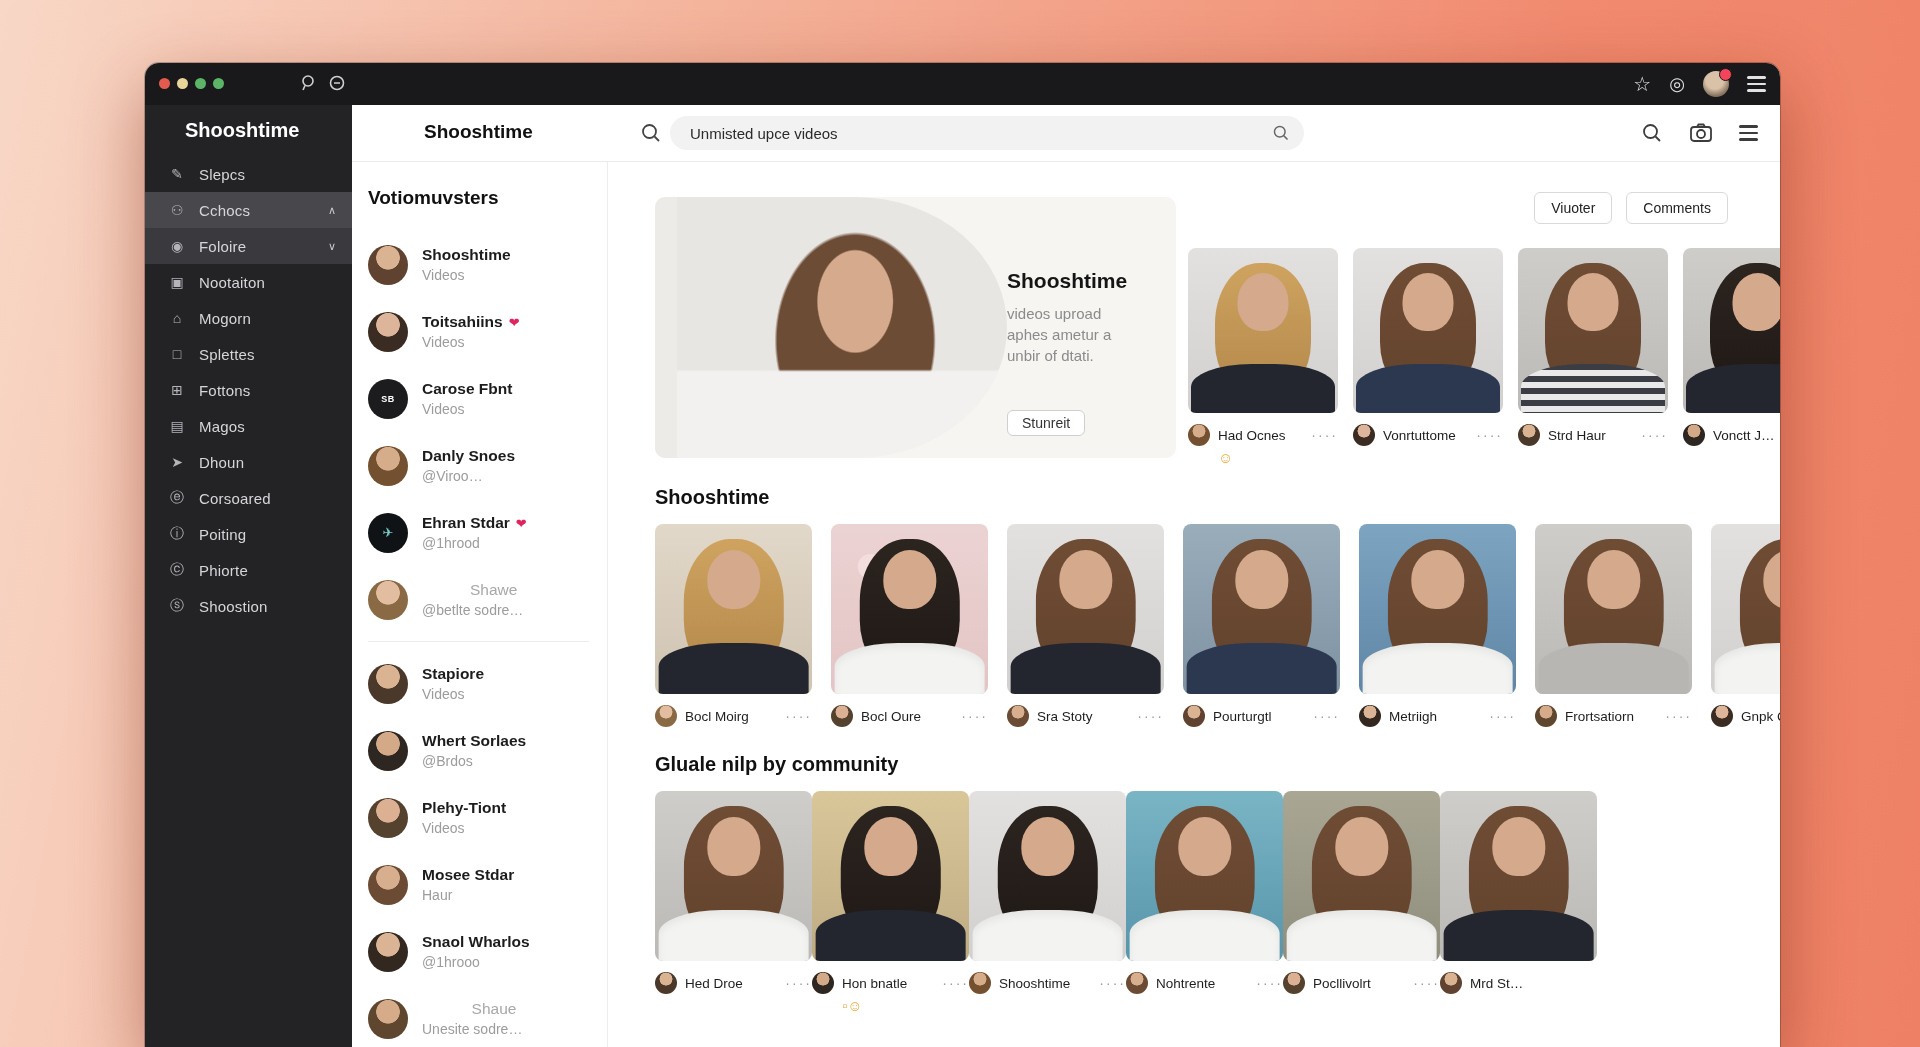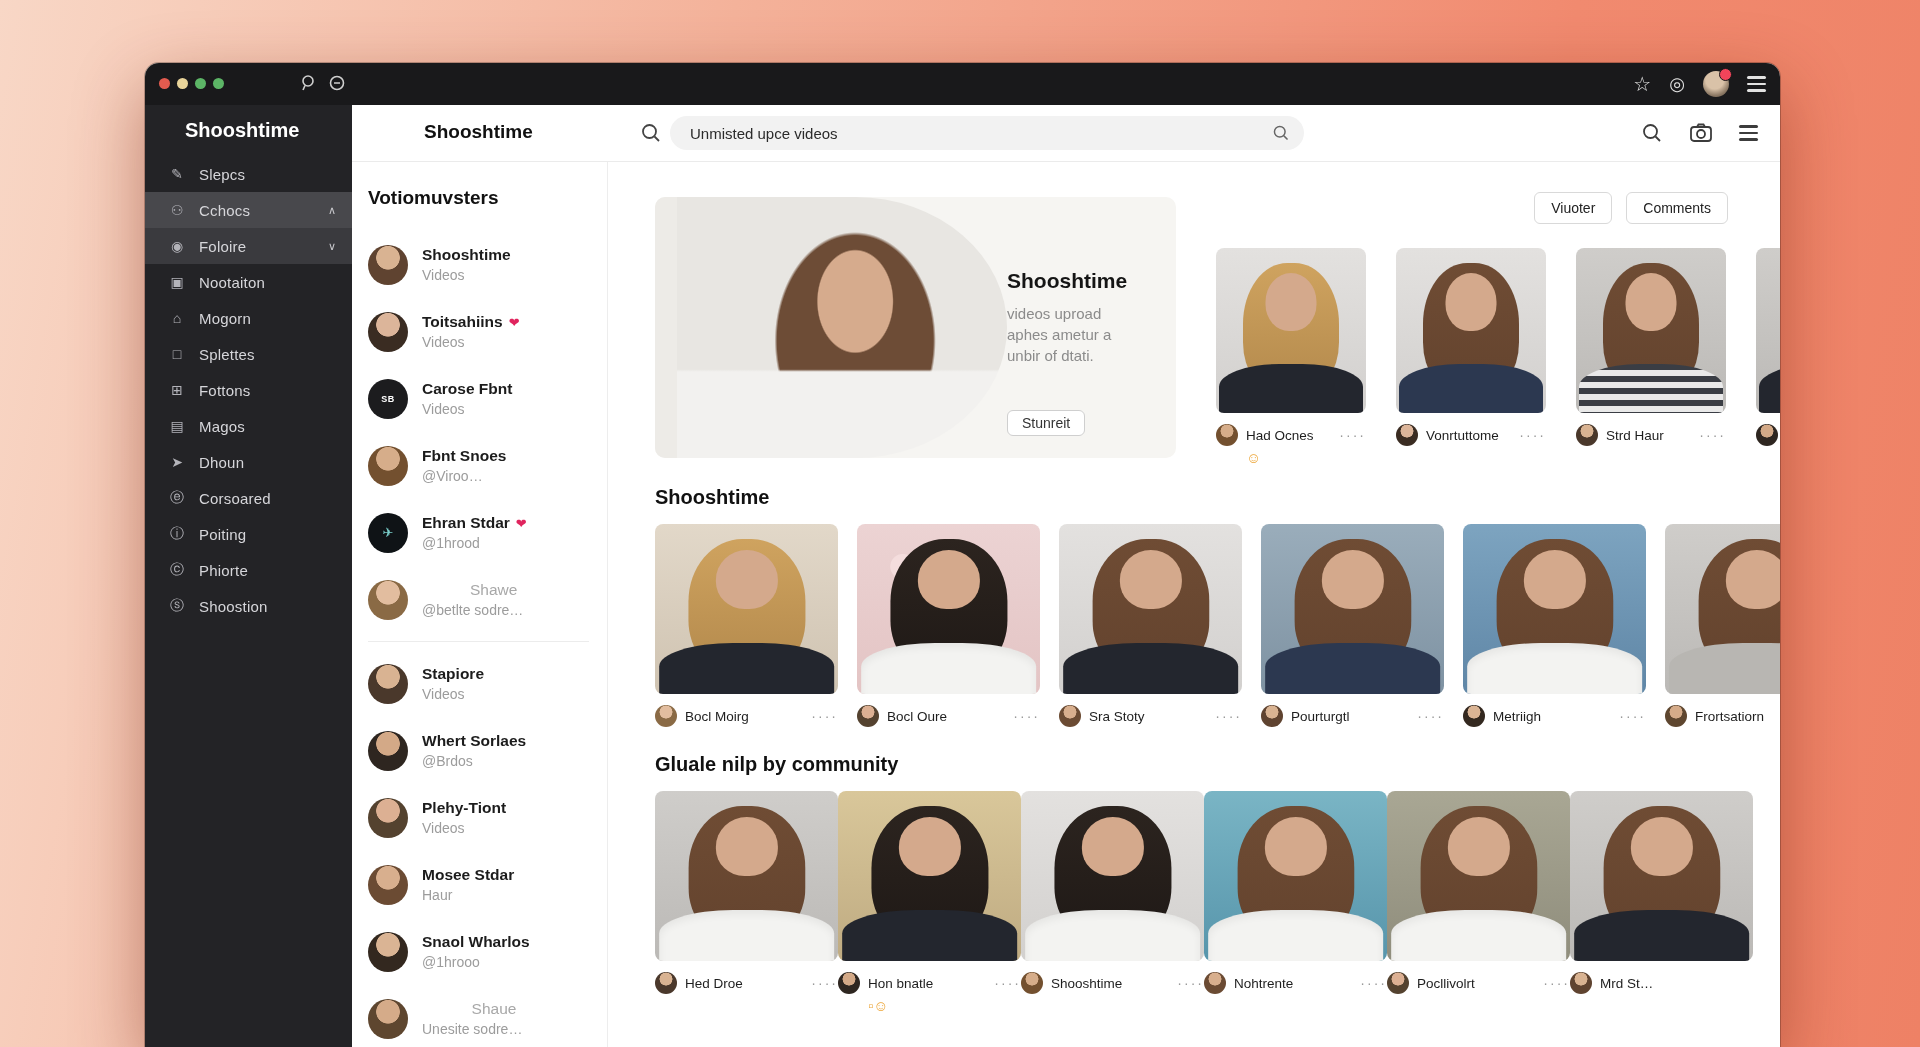--- a/index.html
+++ b/index.html
@@ -88,24 +88,24 @@
       radial-gradient(ellipse 62px 84px at 54% 40%,#d6ab8d 60%,rgba(0,0,0,0) 62%),
       radial-gradient(ellipse 130px 175px at 54% 55%,#6d4c36 60%,rgba(0,0,0,0) 62%);}
   .hero-text{position:absolute;left:352px;top:72px;}
   .hero-title{font-size:21px;font-weight:700;color:#151515;margin-bottom:10px;}
   .hero-line{font-size:15px;color:#8b8b8b;line-height:21px;}
   .hero-btn{position:absolute;left:352px;bottom:22px;height:26px;padding:0 14px;background:#fff;
     border:1px solid #cfcfcf;border-radius:6px;font-size:14px;color:#333;font-family:inherit;cursor:pointer;}
   .section-h{position:absolute;left:47px;font-size:20px;font-weight:700;color:#111;}
   .h2{top:324px;} .h3{top:591px;}
   .strip{position:absolute;display:flex;}
-  .row1{left:608px;top:86px;gap:30px;}
+  .row1{left:580px;top:86px;gap:15px;}
   .row2{left:47px;top:362px;gap:19px;}
   .row3{left:47px;top:629px;}
-  .card{flex:none;width:183px;}
+  .card{flex:none;width:157px;}
   .row1 .card{width:150px;}
   .thumb{height:170px;border-radius:8px;position:relative;overflow:hidden;cursor:pointer;}
   .row1 .thumb{height:165px;}
   .thumb::before{content:"";position:absolute;left:50%;top:9%;transform:translateX(-50%);
     width:64%;height:80%;border-radius:46% 46% 40% 40%;z-index:1;}
   .face{position:absolute;left:50%;top:15%;transform:translateX(-50%);width:34%;height:35%;
     border-radius:50% 50% 46% 46%;background:#d4a98c;z-index:3;}
   .thumb::after{content:"";position:absolute;left:50%;bottom:-3%;transform:translateX(-50%);
     width:96%;height:33%;border-radius:42% 42% 0 0;z-index:2;}
   [data-bg="gray"]{background:linear-gradient(#cfcdca,#bbb9b6);}
@@ -327,21 +327,21 @@
                 <span class="fl-av" data-av="logo1">SB</span>
                 <span class="fl-txt">
                   <span class="fl-name" data-muted="0"><span>Carose Fbnt</span><span class="heart"></span></span>
                   <span class="fl-sub">Videos</span>
                 </span>
               </div>
 
               <div class="fl-item">
                 <span class="fl-av" data-av="p3"></span>
                 <span class="fl-txt">
-                  <span class="fl-name" data-muted="0"><span>Fbnt Snoes</span><span class="heart"></span></span>
+                  <span class="fl-name" data-muted="0"><span>Danly Snoes</span><span class="heart"></span></span>
                   <span class="fl-sub">@Viroo…</span>
                 </span>
               </div>
 
               <div class="fl-item">
                 <span class="fl-av" data-av="logo2">✈</span>
                 <span class="fl-txt">
                   <span class="fl-name" data-muted="0"><span>Ehran Stdar</span><span class="heart">❤</span></span>
                   <span class="fl-sub">@1hrood</span>
                 </span>

